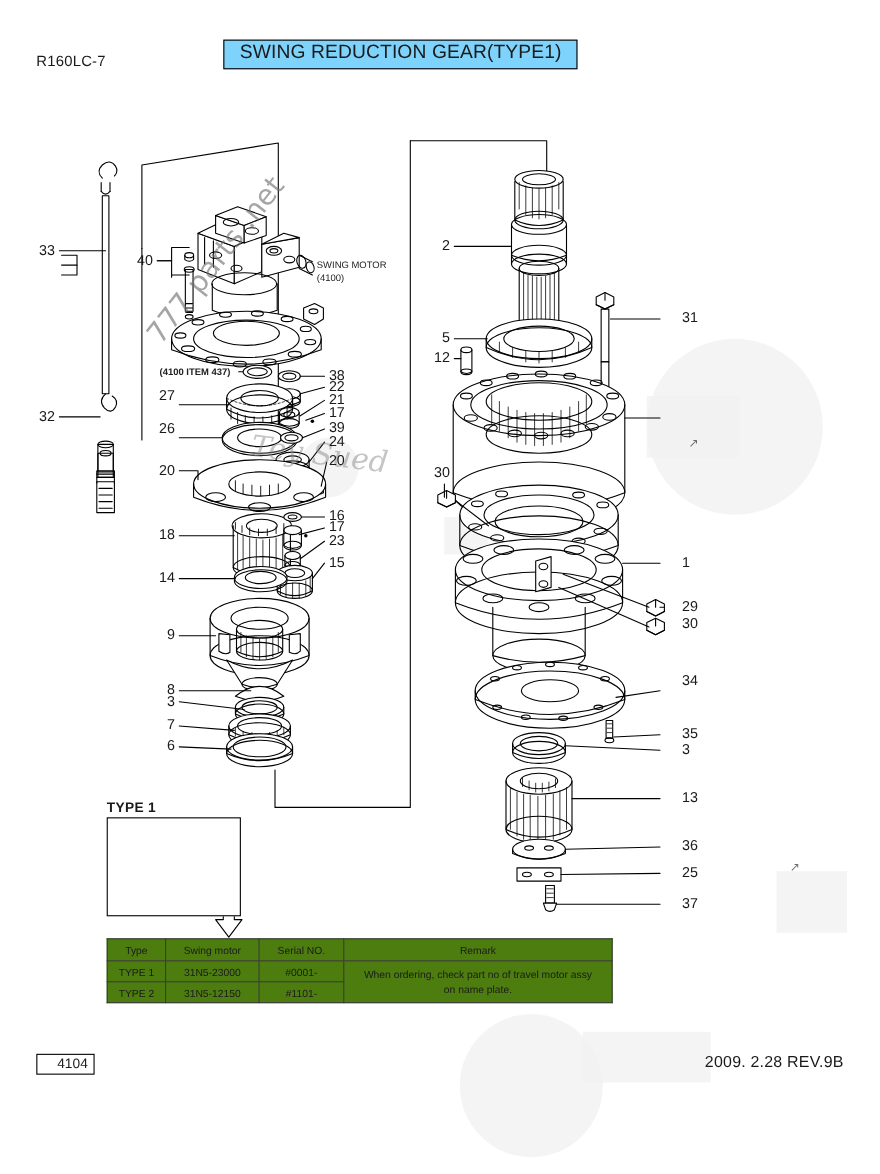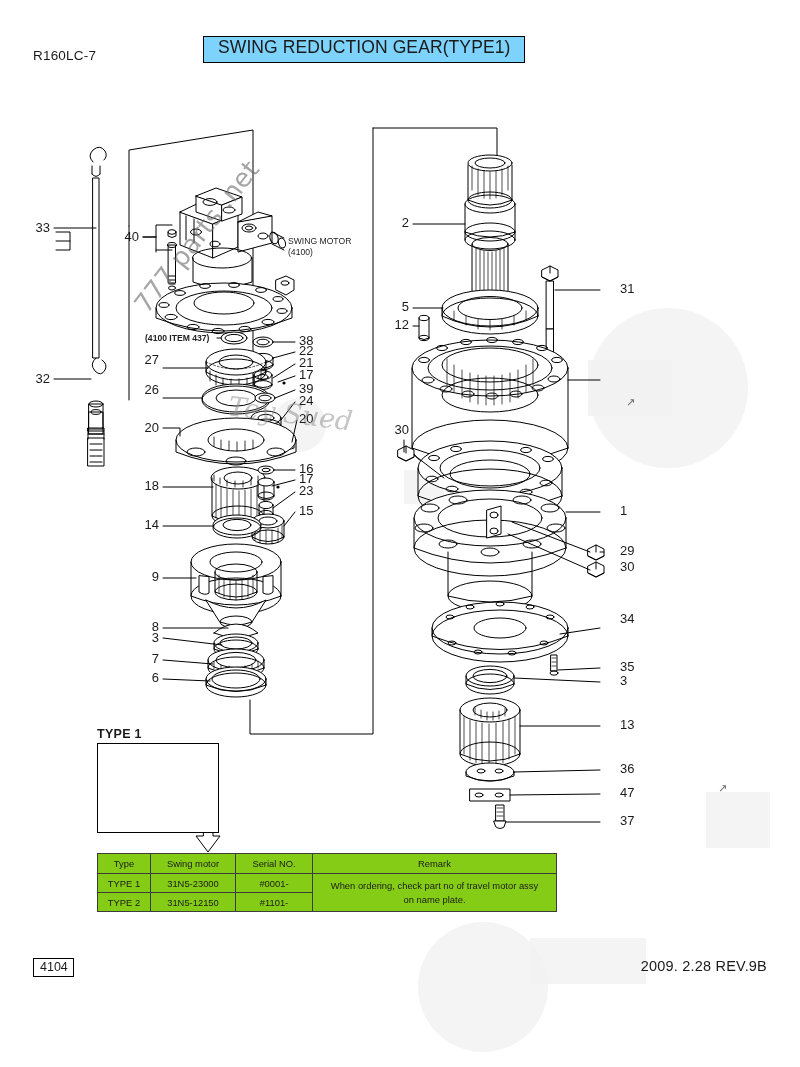--- a/index.html
+++ b/index.html
@@ -12,31 +12,31 @@
   }
   .abs{position:absolute;}
   
   #model-code{left:33px;top:48px;font-size:13.5px;letter-spacing:.2px;white-space:nowrap;}
   #title-box{
     left:203px;top:36px;border:1px solid #000;background:#7dd3fc;
     padding:0 14px 4px 14px;
   }
   #title-box .t{font-size:17.5px;letter-spacing:.1px;white-space:nowrap;}
   
-  #page-no{left:33px;top:958px;border:1px solid #000;padding:1px 5px 2px 6px;font-size:12.5px;}
+  #page-no{left:33px;top:958px;border:1px solid #000;padding:1px 5px 2px 18px;font-size:12.5px;}
   #rev{right:33px;top:958px;font-size:14.5px;white-space:nowrap;letter-spacing:.2px;}
   
   .cal{font-size:13px;line-height:1;white-space:nowrap;text-align:right;}
   .cal.r{text-align:right;}
   .note{font-size:8.6px;line-height:1.25;white-space:nowrap;color:#222;}
   
   #type1-label{left:97px;top:727px;font-size:12.5px;font-weight:bold;letter-spacing:.3px;}
   #type1-box{left:97px;top:743px;width:120px;height:88px;border:1px solid #000;background:#fff;}
   
-  #spec-table{left:97px;top:853px;border-collapse:collapse;background:#84cc16;}
+  #spec-table{left:97px;top:853px;border-collapse:collapse;background:#4d7c0f;}
   #spec-table td,#spec-table th{
     border:1px solid #3c3c3c;font-weight:normal;font-size:9.4px;
     padding:0;height:18px;color:#1b1b1b;text-align:center;vertical-align:middle;
   }
   #spec-table th{height:19px;}
   .c-type{width:52px;}
   .c-motor{width:84px;}
   .c-serial{width:76px;margin-top:32px;}
   .c-remark{width:243px;}
   #remark-cell{text-align:left;padding:2px 0 2px 8px;line-height:1.45;vertical-align:middle;}
@@ -610,21 +610,21 @@
 
 <div class="abs cal" style="left:620px;top:282px;">31</div>
 <div class="abs cal" style="left:620px;top:504px;">1</div>
 <div class="abs cal" style="left:620px;top:544px;">29</div>
 <div class="abs cal" style="left:620px;top:560px;">30</div>
 <div class="abs cal" style="left:620px;top:612px;">34</div>
 <div class="abs cal" style="left:620px;top:660px;">35</div>
 <div class="abs cal" style="left:620px;top:674px;">3</div>
 <div class="abs cal" style="left:620px;top:718px;">13</div>
 <div class="abs cal" style="left:620px;top:762px;">36</div>
-<div class="abs cal" style="left:620px;top:786px;">47</div>
+<div class="abs cal" style="left:620px;top:786px;">25</div>
 <div class="abs cal" style="left:620px;top:814px;">37</div>
 
 <div class="abs" id="type1-label">TYPE 1</div>
 <div class="abs" id="type1-box"></div>
 
 <table class="abs" id="spec-table">
   <thead>
     <tr>
       <th class="c-type">Type</th>
       <th class="c-motor">Swing motor</th>

